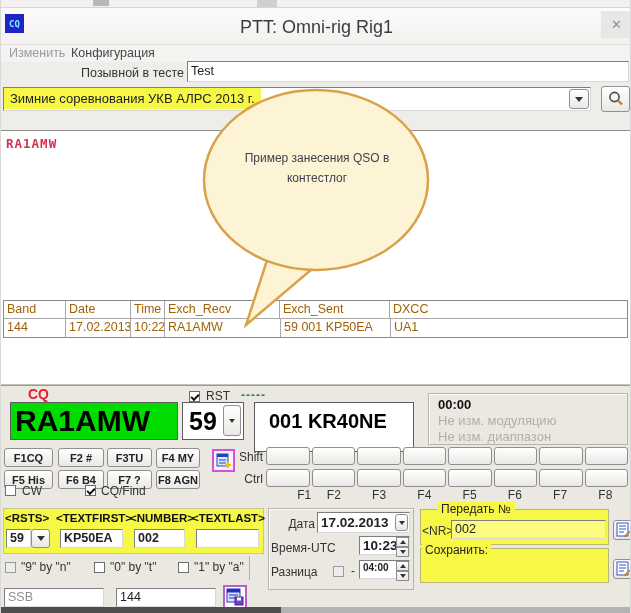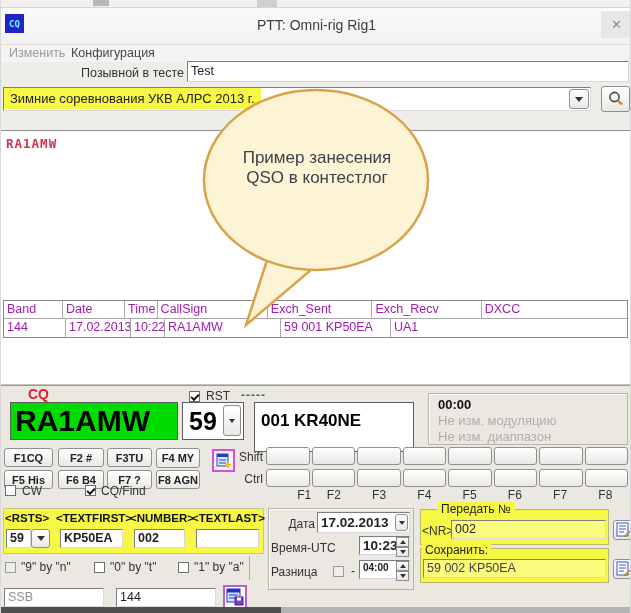--- a/index.html
+++ b/index.html
@@ -16,36 +16,36 @@
   .grp{border:1px solid #b7b4ae;box-shadow:inset 1px 1px 0 #fff}
   .cb{width:11px;height:11px;background:#fff;border:1px solid #6e6e6e}
   .cb.on::before{content:"";position:absolute;left:1px;top:2px;width:6px;height:3px;
        border-left:2px solid #111;border-bottom:2px solid #111;transform:rotate(-45deg)}
   .cb.dis{background:#ededed;border-color:#9a9a9a}
   .tri-d{width:0;height:0;border-left:4px solid transparent;border-right:4px solid transparent;border-top:5px solid #333}
   .tri-u3{width:0;height:0;border-left:3px solid transparent;border-right:3px solid transparent;border-bottom:4px solid #333}
   .tri-d3{width:0;height:0;border-left:3px solid transparent;border-right:3px solid transparent;border-top:4px solid #333}
   .yel{background:#f7f746}
   .cellrow{display:flex}
-  .cell{border-right:1px solid #a8a8a8;padding:1px 3px;font-size:12.5px;overflow:hidden;white-space:nowrap;color:#a21caf}
+  .cell{border-right:1px solid #a8a8a8;padding:1px 3px;font-size:12.5px;overflow:hidden;white-space:nowrap;color:#a16207}
   .spbtn{background:linear-gradient(180deg,#fdfdfd,#e7e6e4);border:1px solid #8f8f8f;display:flex;align-items:center;justify-content:center}
   .big{font-weight:700;color:#000;white-space:nowrap;overflow:hidden}
 </style>
 </head>
 <body>
 
 <div class="app">
 
   <div class="a" style="left:0;top:0;width:631px;height:8px;background:#f2f1ef;border-bottom:1px solid #d8d6d3"></div>
   <div class="a" style="left:92px;top:0;width:16px;height:6px;background:#b8b8b8"></div>
   <div class="a" style="left:256px;top:0;width:20px;height:7px;background:#cfcfcf"></div>
 
   <div class="a" style="left:0;top:8px;width:631px;height:37px;background:linear-gradient(180deg,#fcfbfa,#f3f1ef);border-bottom:1px solid #e3e1de"></div>
   <div class="a" style="left:4px;top:14px;width:19px;height:19px;background:#1f24c8;color:#7df0ff;font:700 9px 'DejaVu Sans Mono',monospace;display:flex;align-items:center;justify-content:center">CQ</div>
-  <div class="a" style="left:0;top:17px;width:631px;text-align:center;font-size:14px;color:#3c3c3c">PTT: Omni-rig Rig1</div>
+  <div class="a" style="left:0;top:17px;width:631px;text-align:center;font-size:18px;color:#3c3c3c">PTT: Omni-rig Rig1</div>
   <div class="a" style="left:600px;top:11px;width:31px;height:27px;background:#e8e7e5;display:flex;align-items:center;justify-content:center;color:#8f8f8f;font-size:13px">✕</div>
 
   <div class="a" style="left:0;top:45px;width:631px;height:17px;background:#f4f3f1"></div>
   <div class="a lbl" style="left:8px;top:46px;color:#9b9b9b;font-size:12.5px">Изменить</div>
   <div class="a lbl" style="left:70px;top:46px;color:#474747;font-size:12.5px">Конфигурация</div>
 
   <div class="a inp" style="left:186px;top:61px;width:442px;height:21px;line-height:17px">Test</div>
   <div class="a lbl" style="left:0;top:66px;width:183px;text-align:right;font-size:12.5px">Позывной в тесте</div>
 
   <div class="a inp" style="left:2px;top:87px;width:588px;height:24px;padding:0">
@@ -62,54 +62,53 @@
   </div>
 
   <div class="a" style="left:0;top:130px;width:629px;height:255px;background:#fff;border-top:1px solid #8e8e8e;border-bottom:1px solid #c5c2bc"></div>
   <div class="a" style="left:5px;top:136px;font:700 12.5px 'DejaVu Sans Mono',monospace;color:#d4334f;letter-spacing:1px">RA1AMW</div>
 
   <div class="a" style="left:2px;top:300px;width:625px;border:1px solid #8a8a8a;background:#fff">
     <div class="cellrow" style="border-bottom:1px solid #a8a8a8;height:17px">
       <div class="cell" style="width:55px">Band</div>
       <div class="cell" style="width:58px">Date</div>
       <div class="cell" style="width:27px">Time</div>
-      <div class="cell" style="width:109px">CallSign</div>
+      <div class="cell" style="width:108px">Exch_Recv</div>
       <div class="cell" style="width:103px">Exch_Sent</div>
-      <div class="cell" style="width:108px">Exch_Recv</div>
       <div class="cell" style="width:147px;border-right:none">DXCC</div>
     </div>
     <div class="cellrow" style="height:18px">
       <div class="cell" style="width:55px">144</div>
       <div class="cell" style="width:58px">17.02.2013</div>
       <div class="cell" style="width:27px">10:22</div>
       <div class="cell" style="width:109px">RA1AMW</div>
       <div class="cell" style="width:103px">59 001 KP50EA</div>
       <div class="cell" style="width:147px;border-right:none">UA1</div>
     </div>
   </div>
 
   <svg class="a" style="left:195px;top:88px" width="250" height="250" viewBox="0 0 250 250">
     <path d="M 75 160 L 50 237 L 115 182 Z" fill="#fcf4d4" stroke="#d9a24a" stroke-width="2.5"></path>
     <ellipse cx="120" cy="92" rx="112" ry="90" fill="#fcf4d4" stroke="#d9a24a" stroke-width="2.5"></ellipse>
   </svg>
-  <div class="a" style="left:230px;top:148px;width:172px;text-align:center;font-size:17px;color:#3f3f49;line-height:20px">Пример занесения QSO  в контестлог</div>
+  <div class="a" style="left:230px;top:148px;width:172px;text-align:center;font-size:12px;color:#3f3f49;line-height:20px">Пример занесения QSO  в контестлог</div>
 
   <div class="a" style="left:0;top:385px;width:631px;height:222px;background:#ebe8e2;border-top:1px solid #9c9a96"></div>
 
   <div class="a" style="left:27px;top:386px;font:700 14px 'Liberation Sans',sans-serif;color:#e8192c">CQ</div>
   <div class="a cb on" style="left:188px;top:391px"></div>
   <div class="a lbl" style="left:205px;top:389px">RST</div>
   <div class="a" style="left:240px;top:388px;font:700 12px 'Liberation Sans',sans-serif;color:#2f7d32;letter-spacing:1px">-----</div>
 
   <div class="a big" style="left:9px;top:402px;width:168px;height:38px;background:#00dc00;border:1px solid #5d5d5d;font-size:30px;line-height:36px;padding-left:4px">RA1AMW</div>
   <div class="a big" style="left:181px;top:402px;width:62px;height:38px;background:#fff;border:1px solid #5d5d5d;font-size:25px;line-height:36px;padding-left:6px">59</div>
   <div class="a btn" style="left:222px;top:405px;width:18px;height:31px">
       <span class="tri-d3"></span>
     </div>
-  <div class="a big" style="left:253px;top:402px;width:160px;height:50px;background:#fff;border:1px solid #5d5d5d;font-size:17px;line-height:36px;padding-left:6px">001 KR40NE</div>
+  <div class="a big" style="left:253px;top:402px;width:160px;height:50px;background:#fff;border:1px solid #5d5d5d;font-size:20px;line-height:36px;padding-left:14px">001 KR40NE</div>
 
   <div class="a grp" style="left:427px;top:393px;width:200px;height:52px">
     <div style="margin:3px 0 0 9px;font-size:13px;font-weight:700;color:#111">00:00</div>
     <div style="margin:1px 0 0 9px;font-size:13px;color:#b1afab">Не изм. модуляцию</div>
     <div style="margin:1px 0 0 9px;font-size:13px;color:#b1afab">Не изм. диаппазон</div>
   </div>
 
   <div class="a btn" style="left:3px;top:448px;width:49px;height:19px">F1CQ</div>
   <div class="a btn" style="left:57px;top:448px;width:46px;height:19px">F2 #</div>
   <div class="a btn" style="left:106px;top:448px;width:45px;height:19px">F3TU</div>
@@ -229,21 +228,20 @@
       <rect x="1" y="1" width="11" height="13" fill="#fff" stroke="#3355cc"></rect>
       <line x1="3" y1="4" x2="10" y2="4" stroke="#3355cc"></line>
         <line x1="3" y1="7" x2="10" y2="7" stroke="#3355cc"></line>
         <line x1="3" y1="10" x2="8" y2="10" stroke="#3355cc"></line>
       <path d="M8 14 L13 9 L14 10 L9 15 Z" fill="#e0a030" stroke="#9a6a10" stroke-width="0.5"></path>
     </svg>
   </div>
 
   <div class="a yel" style="left:419px;top:548px;width:189px;height:35px;border:1px solid #b9b676"></div>
   <div class="a yel" style="left:421px;top:543px;padding:0 3px;font-size:12px;color:#222">Сохранить:</div>
-  <div class="a inp" style="left:422px;top:559px;width:183px;height:19px;background:#fbfb7d;color:#444">59 002 KP50EA</div>
   <div class="a btn" style="left:612px;top:559px;width:19px;height:20px;padding:0">
     <svg width="14" height="16" viewBox="0 0 14 16">
       <rect x="1" y="1" width="11" height="13" fill="#fff" stroke="#3355cc"></rect>
       <line x1="3" y1="4" x2="10" y2="4" stroke="#3355cc"></line>
         <line x1="3" y1="7" x2="10" y2="7" stroke="#3355cc"></line>
         <line x1="3" y1="10" x2="8" y2="10" stroke="#3355cc"></line>
       <path d="M8 14 L13 9 L14 10 L9 15 Z" fill="#e0a030" stroke="#9a6a10" stroke-width="0.5"></path>
     </svg>
   </div>
 

